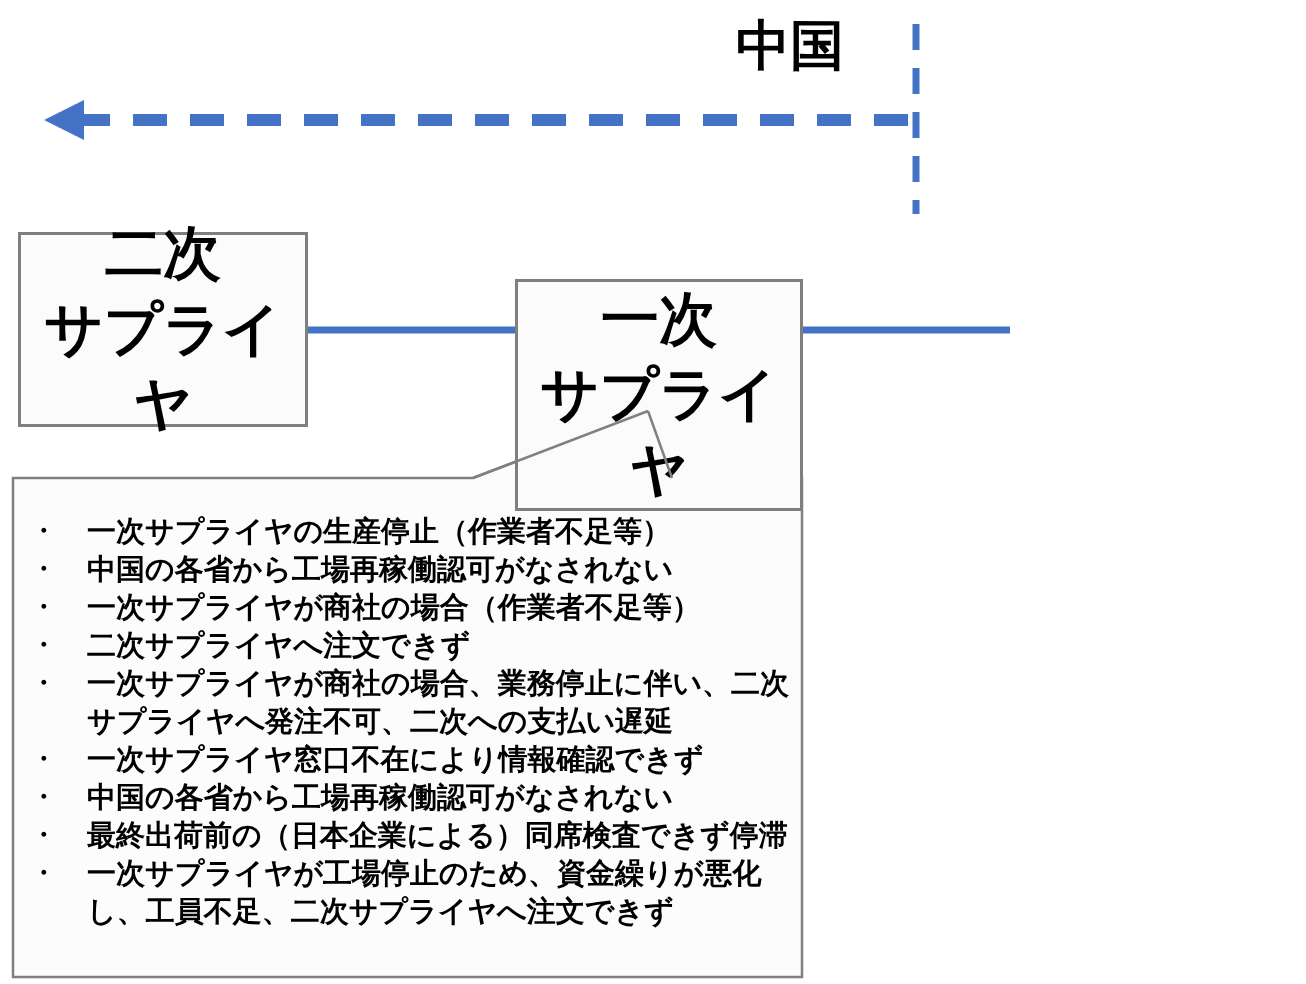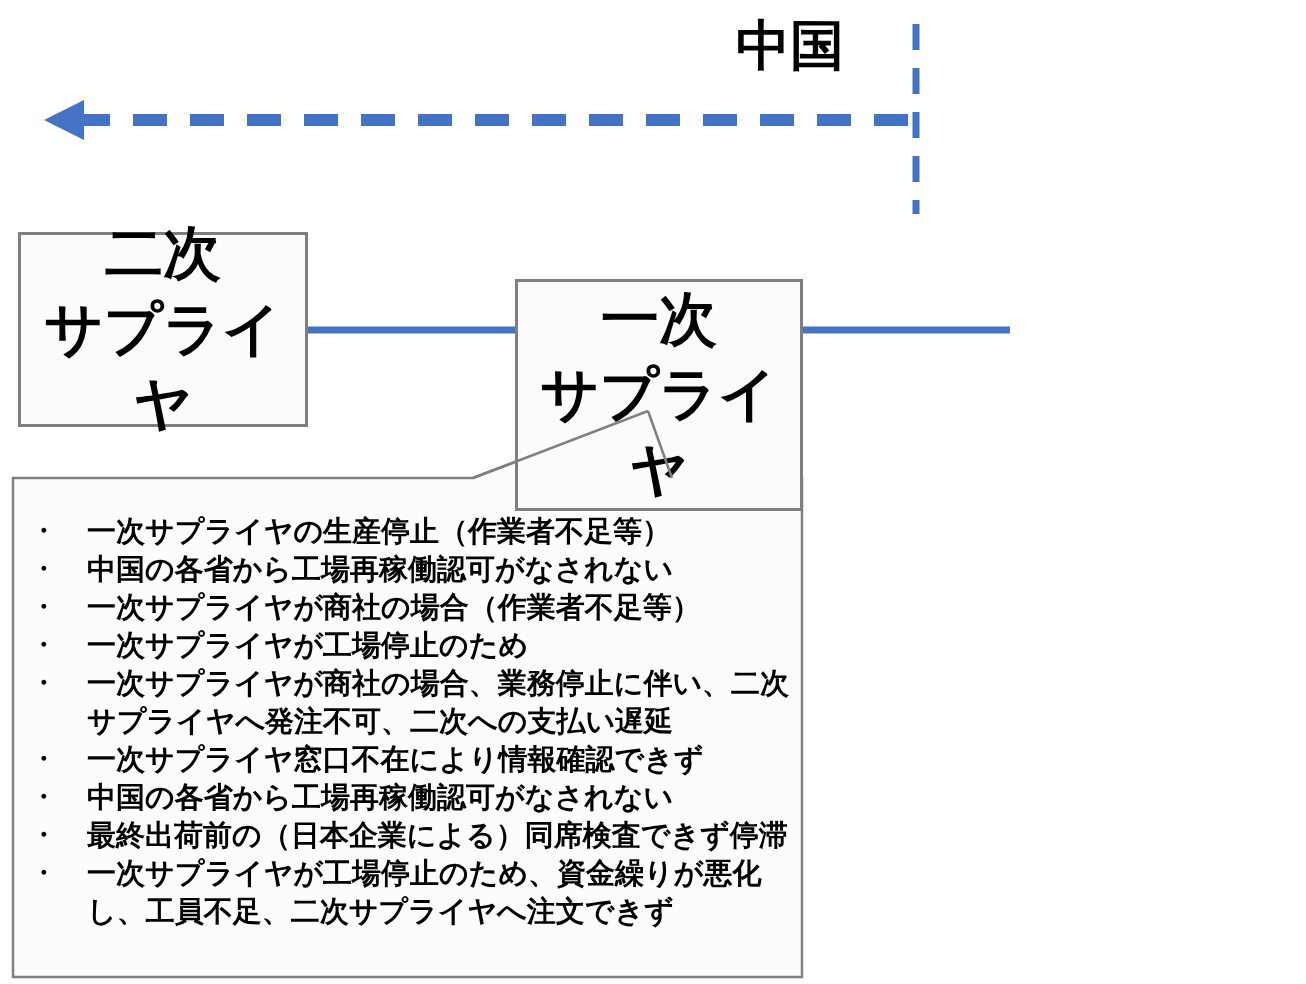--- a/index.html
+++ b/index.html
@@ -117,21 +117,21 @@
     <div class="bullet">
       <span class="dot">・</span>
       <span class="txt">中国の各省から工場再稼働認可がなされない</span>
     </div>
     <div class="bullet">
       <span class="dot">・</span>
       <span class="txt">一次サプライヤが商社の場合（作業者不足等）</span>
     </div>
     <div class="bullet">
       <span class="dot">・</span>
-      <span class="txt">一次サプライヤが工場停止のため</span>
+      <span class="txt">二次サプライヤへ注文できず</span>
     </div>
     <div class="bullet">
       <span class="dot">・</span>
       <span class="txt">一次サプライヤが商社の場合、業務停止に伴い、二次サプライヤへ発注不可、二次への支払い遅延</span>
     </div>
     <div class="bullet">
       <span class="dot">・</span>
       <span class="txt">一次サプライヤ窓口不在により情報確認できず</span>
     </div>
     <div class="bullet">

